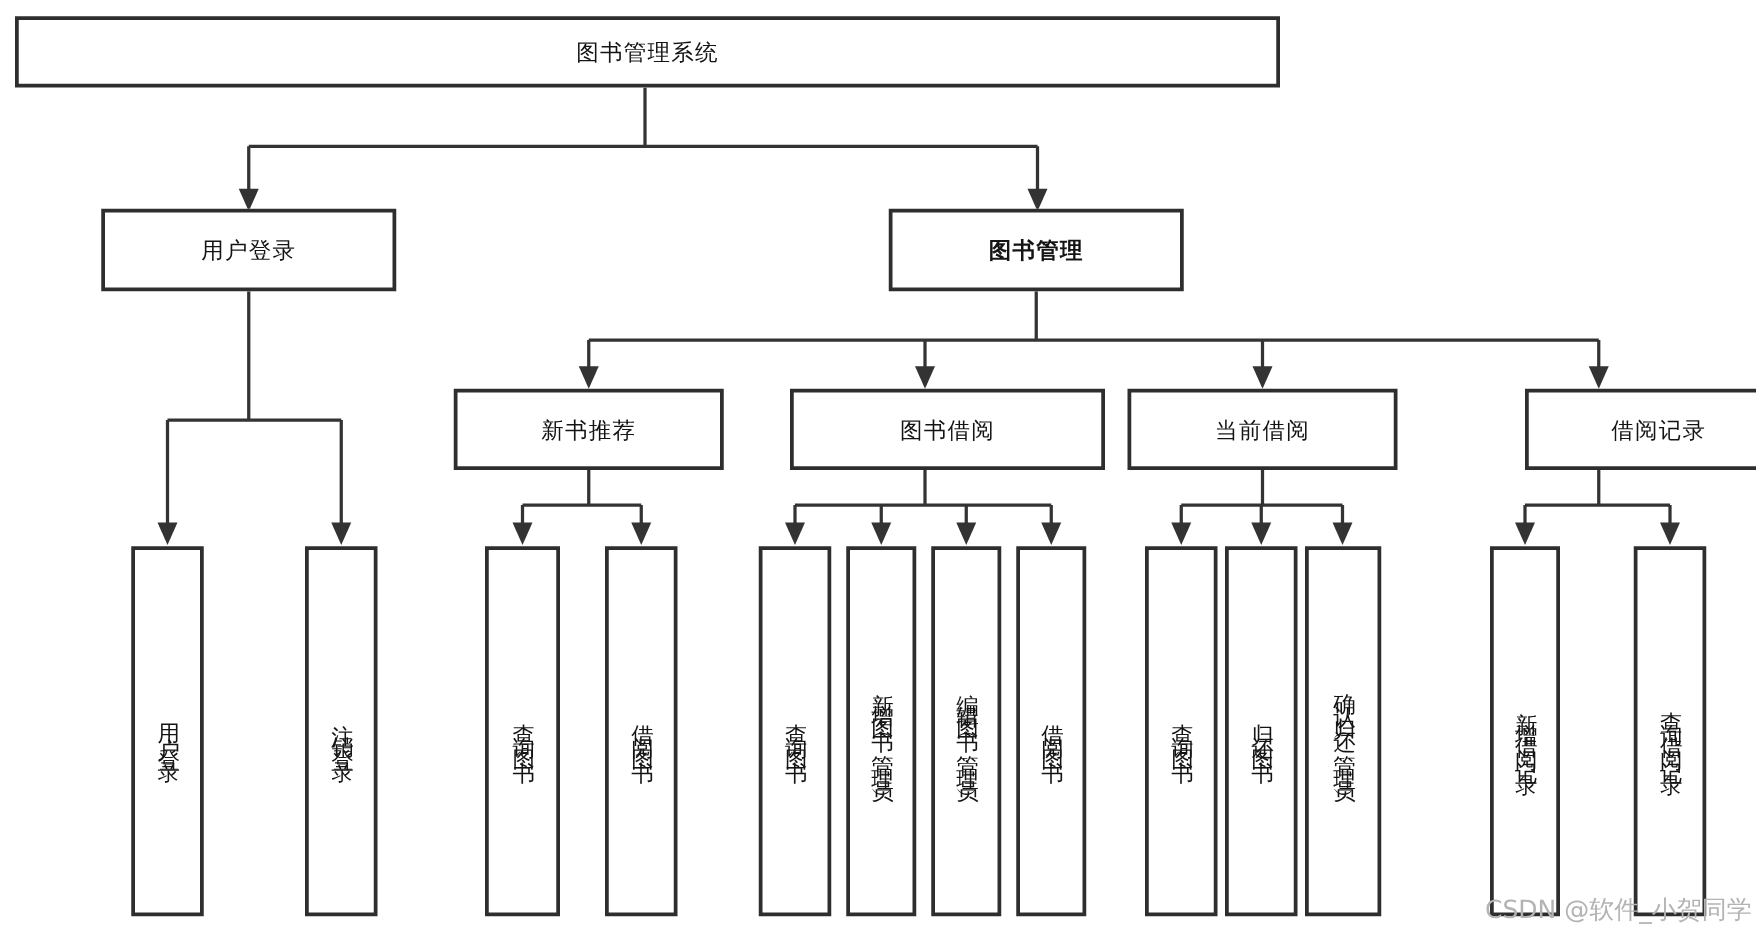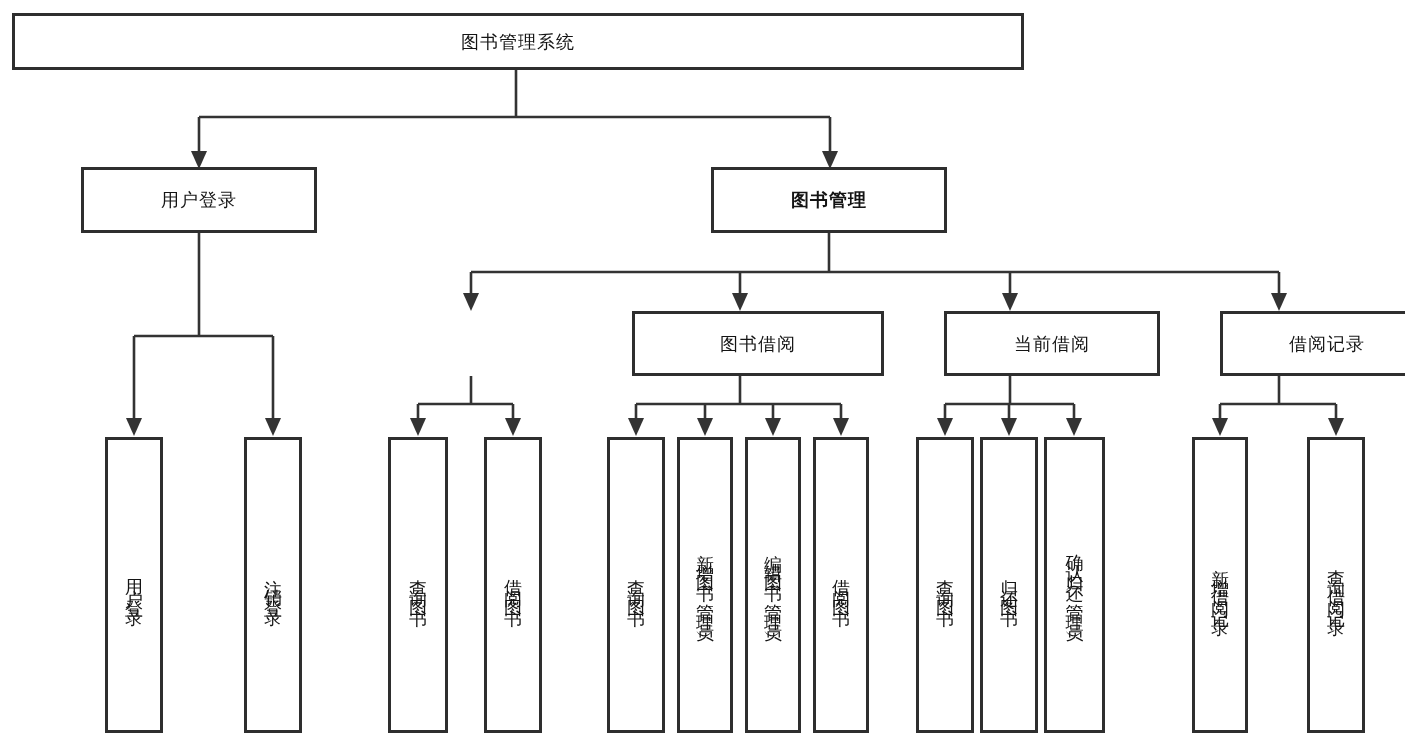--- a/index.html
+++ b/index.html
@@ -58,21 +58,21 @@
     line-height: 1;
     white-space: nowrap;
   }
 
   
   #n-root        { left: 12px;  top: 13px;  width: 1012px; height: 57px; }
   #n-user-login  { left: 81px;  top: 167px; width: 236px;  height: 66px; }
   #n-book-mgmt   { left: 711px; top: 167px; width: 236px;  height: 66px; font-weight: bold; }
   #n-new-book    { left: 363px; top: 311px; width: 216px;  height: 65px; }
   #n-book-borrow { left: 632px; top: 311px; width: 252px;  height: 65px; }
-  #n-current     { left: 902px; top: 311px; width: 216px;  height: 65px; margin-left: 42px; }
+  #n-current     { left: 902px; top: 311px; width: 216px;  height: 65px; }
   #n-records     { left: 1220px;top: 311px; width: 214px;  height: 65px; }
 
   
   #lf-user-login   { left: 105px; }
   #lf-logout       { left: 244px; }
   #lf-query-a      { left: 388px; width: 60px; }
   #lf-borrow-a     { left: 484px; }
   #lf-query-b      { left: 607px; }
   #lf-add-book     { left: 677px; width: 56px; }
   #lf-edit-book    { left: 745px; width: 56px; }
@@ -132,20 +132,21 @@
     <path class="edge" d="M1279 376 V404 M1220 404 H1336 M1220 404 V420 M1336 404 V420"></path>
     <polygon class="arrow" points="1212,418 1228,418 1220,436"></polygon>
     <polygon class="arrow" points="1328,418 1344,418 1336,436"></polygon>
   </svg>
 
   <div class="node hbox" id="n-root">图书管理系统</div>
 
   <div class="node hbox" id="n-user-login">用户登录</div>
   <div class="node hbox" id="n-book-mgmt">图书管理</div>
 
+  <div class="node hbox" id="n-new-book">新书推荐</div>
   <div class="node hbox" id="n-book-borrow">图书借阅</div>
   <div class="node hbox" id="n-current">当前借阅</div>
   <div class="node hbox" id="n-records">借阅记录</div>
 
   <div class="node vbox" id="lf-user-login">
     <span class="vtext">用户登录</span>
   </div>
   <div class="node vbox" id="lf-logout">
     <span class="vtext">注销登录</span>
   </div>
@@ -180,13 +181,14 @@
     <span class="vtext">确认归还（管理员）</span>
   </div>
 
   <div class="node vbox" id="lf-add-record">
     <span class="vtext">新增借阅记录</span>
   </div>
   <div class="node vbox" id="lf-query-record">
     <span class="vtext">查询借阅记录</span>
   </div>
 
+  <div class="watermark">CSDN @软件_小贺同学</div>
 </div>
 
 </body></html>

